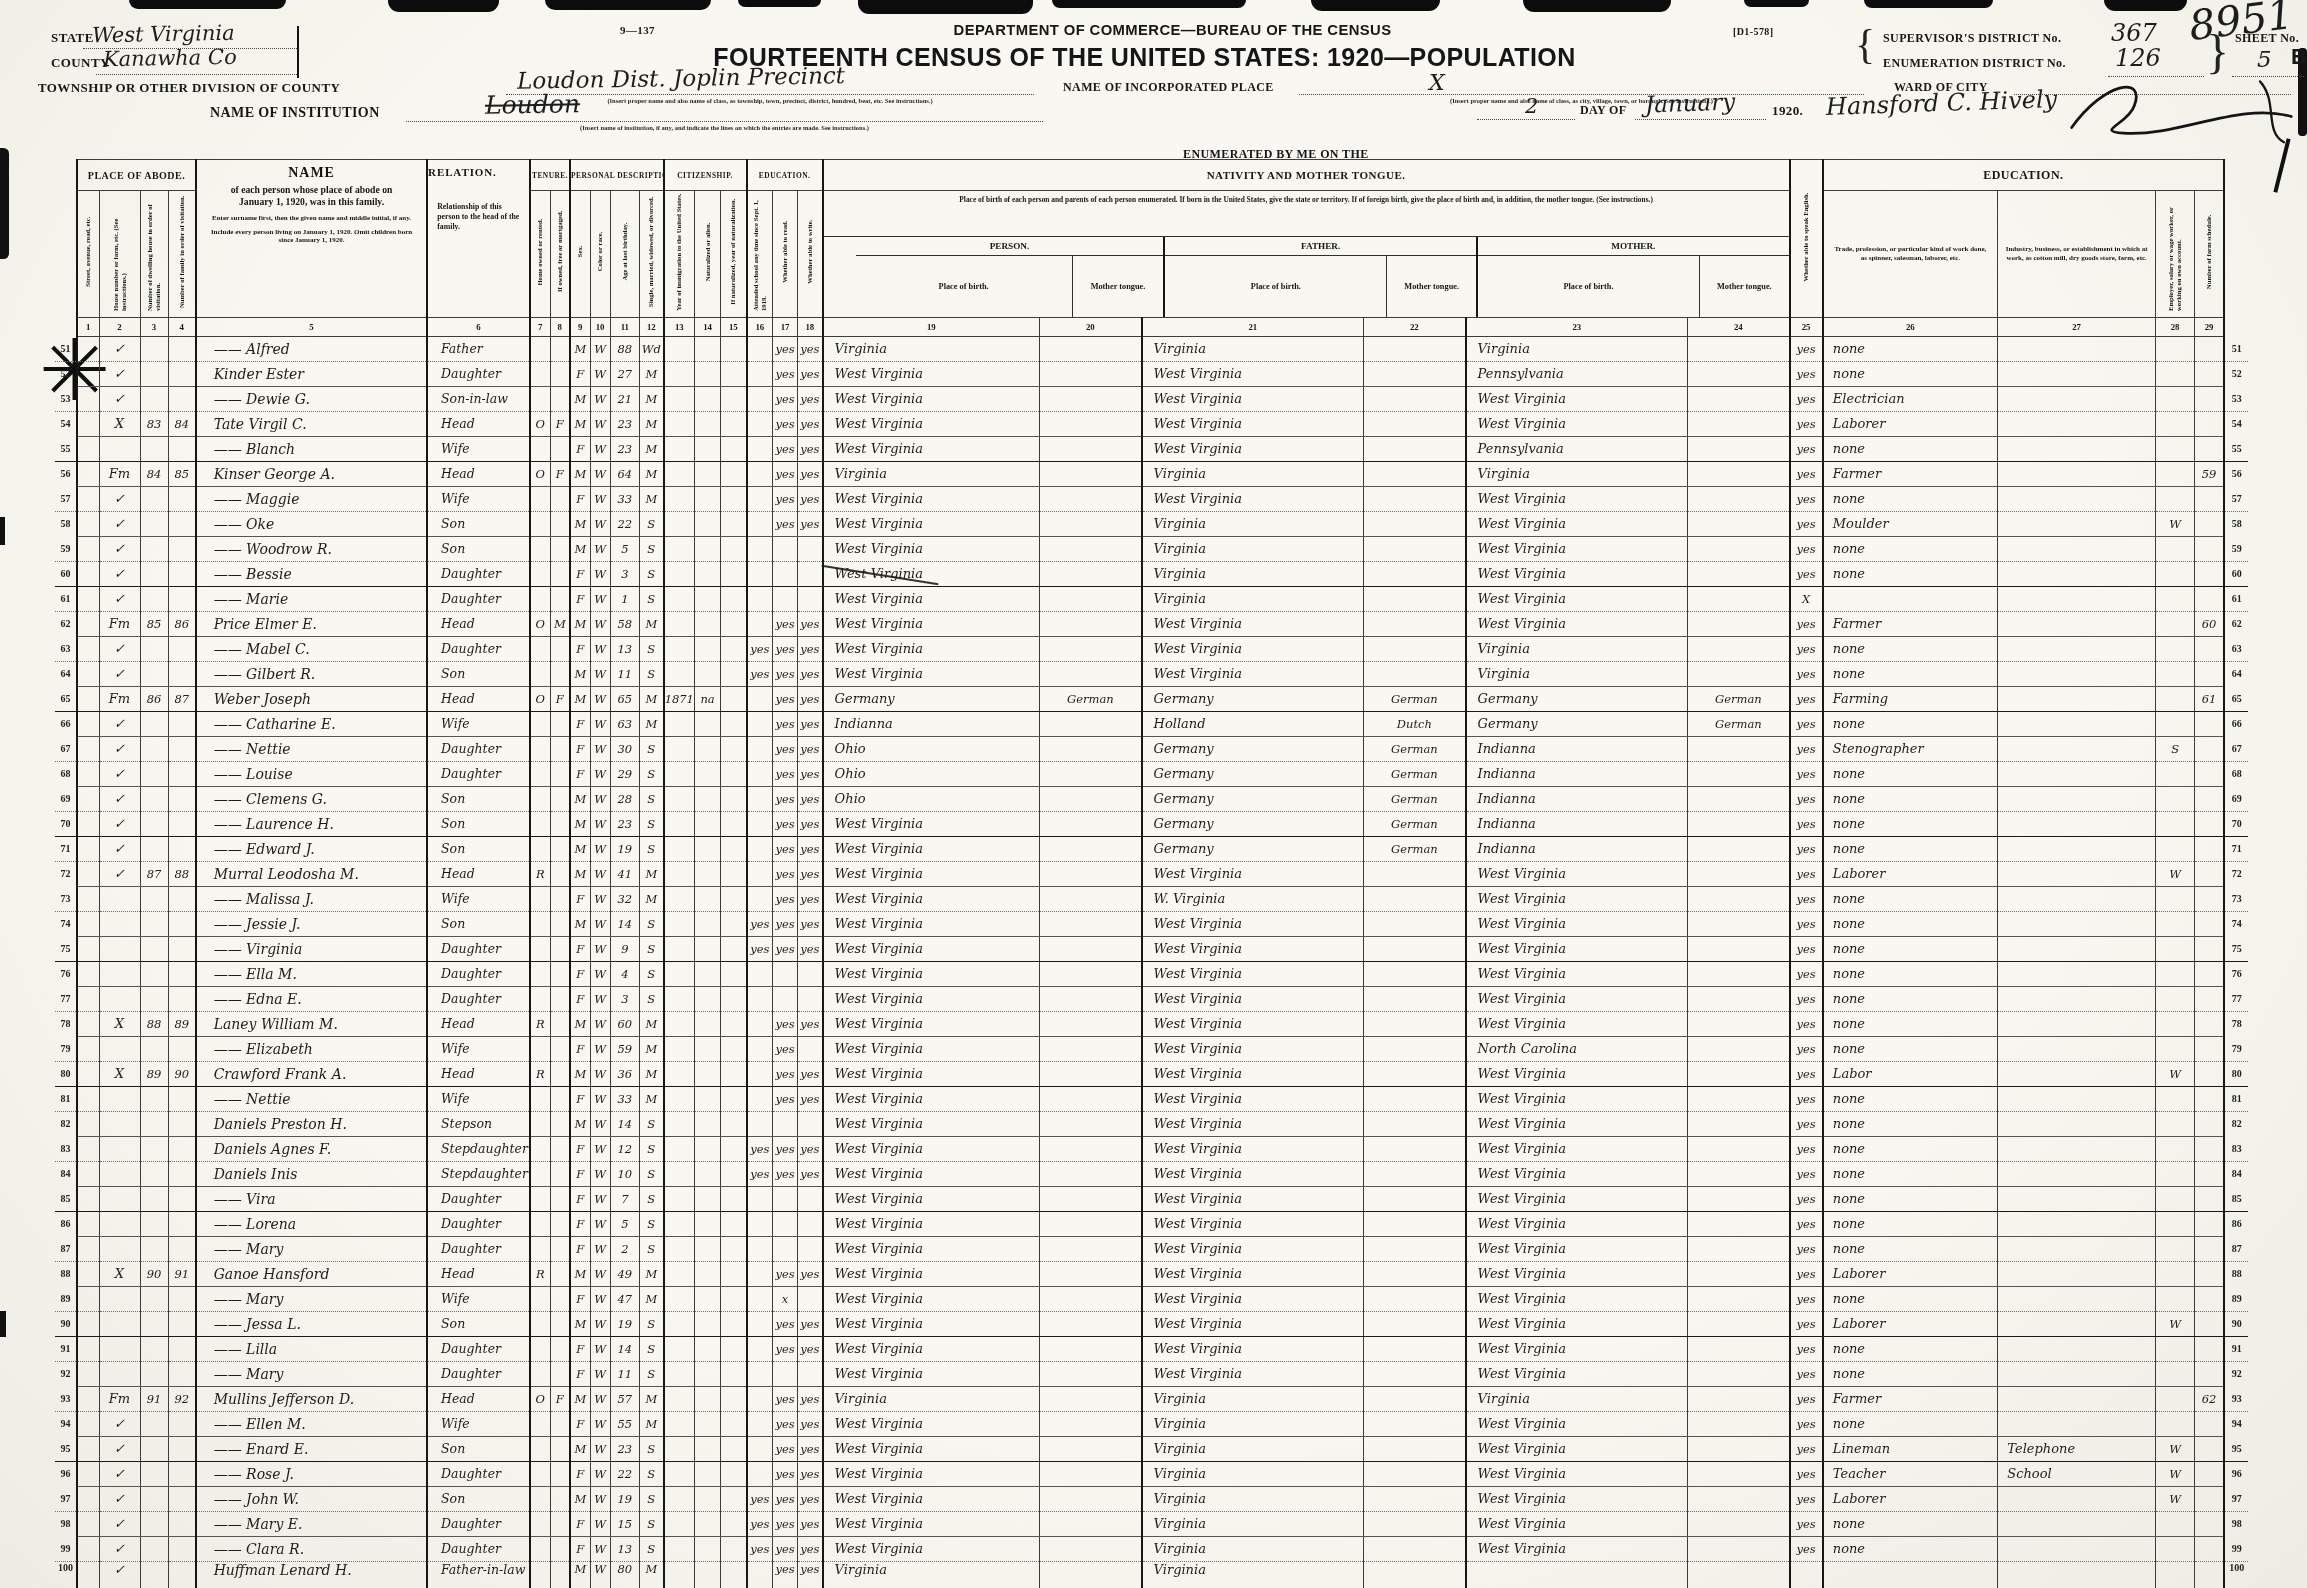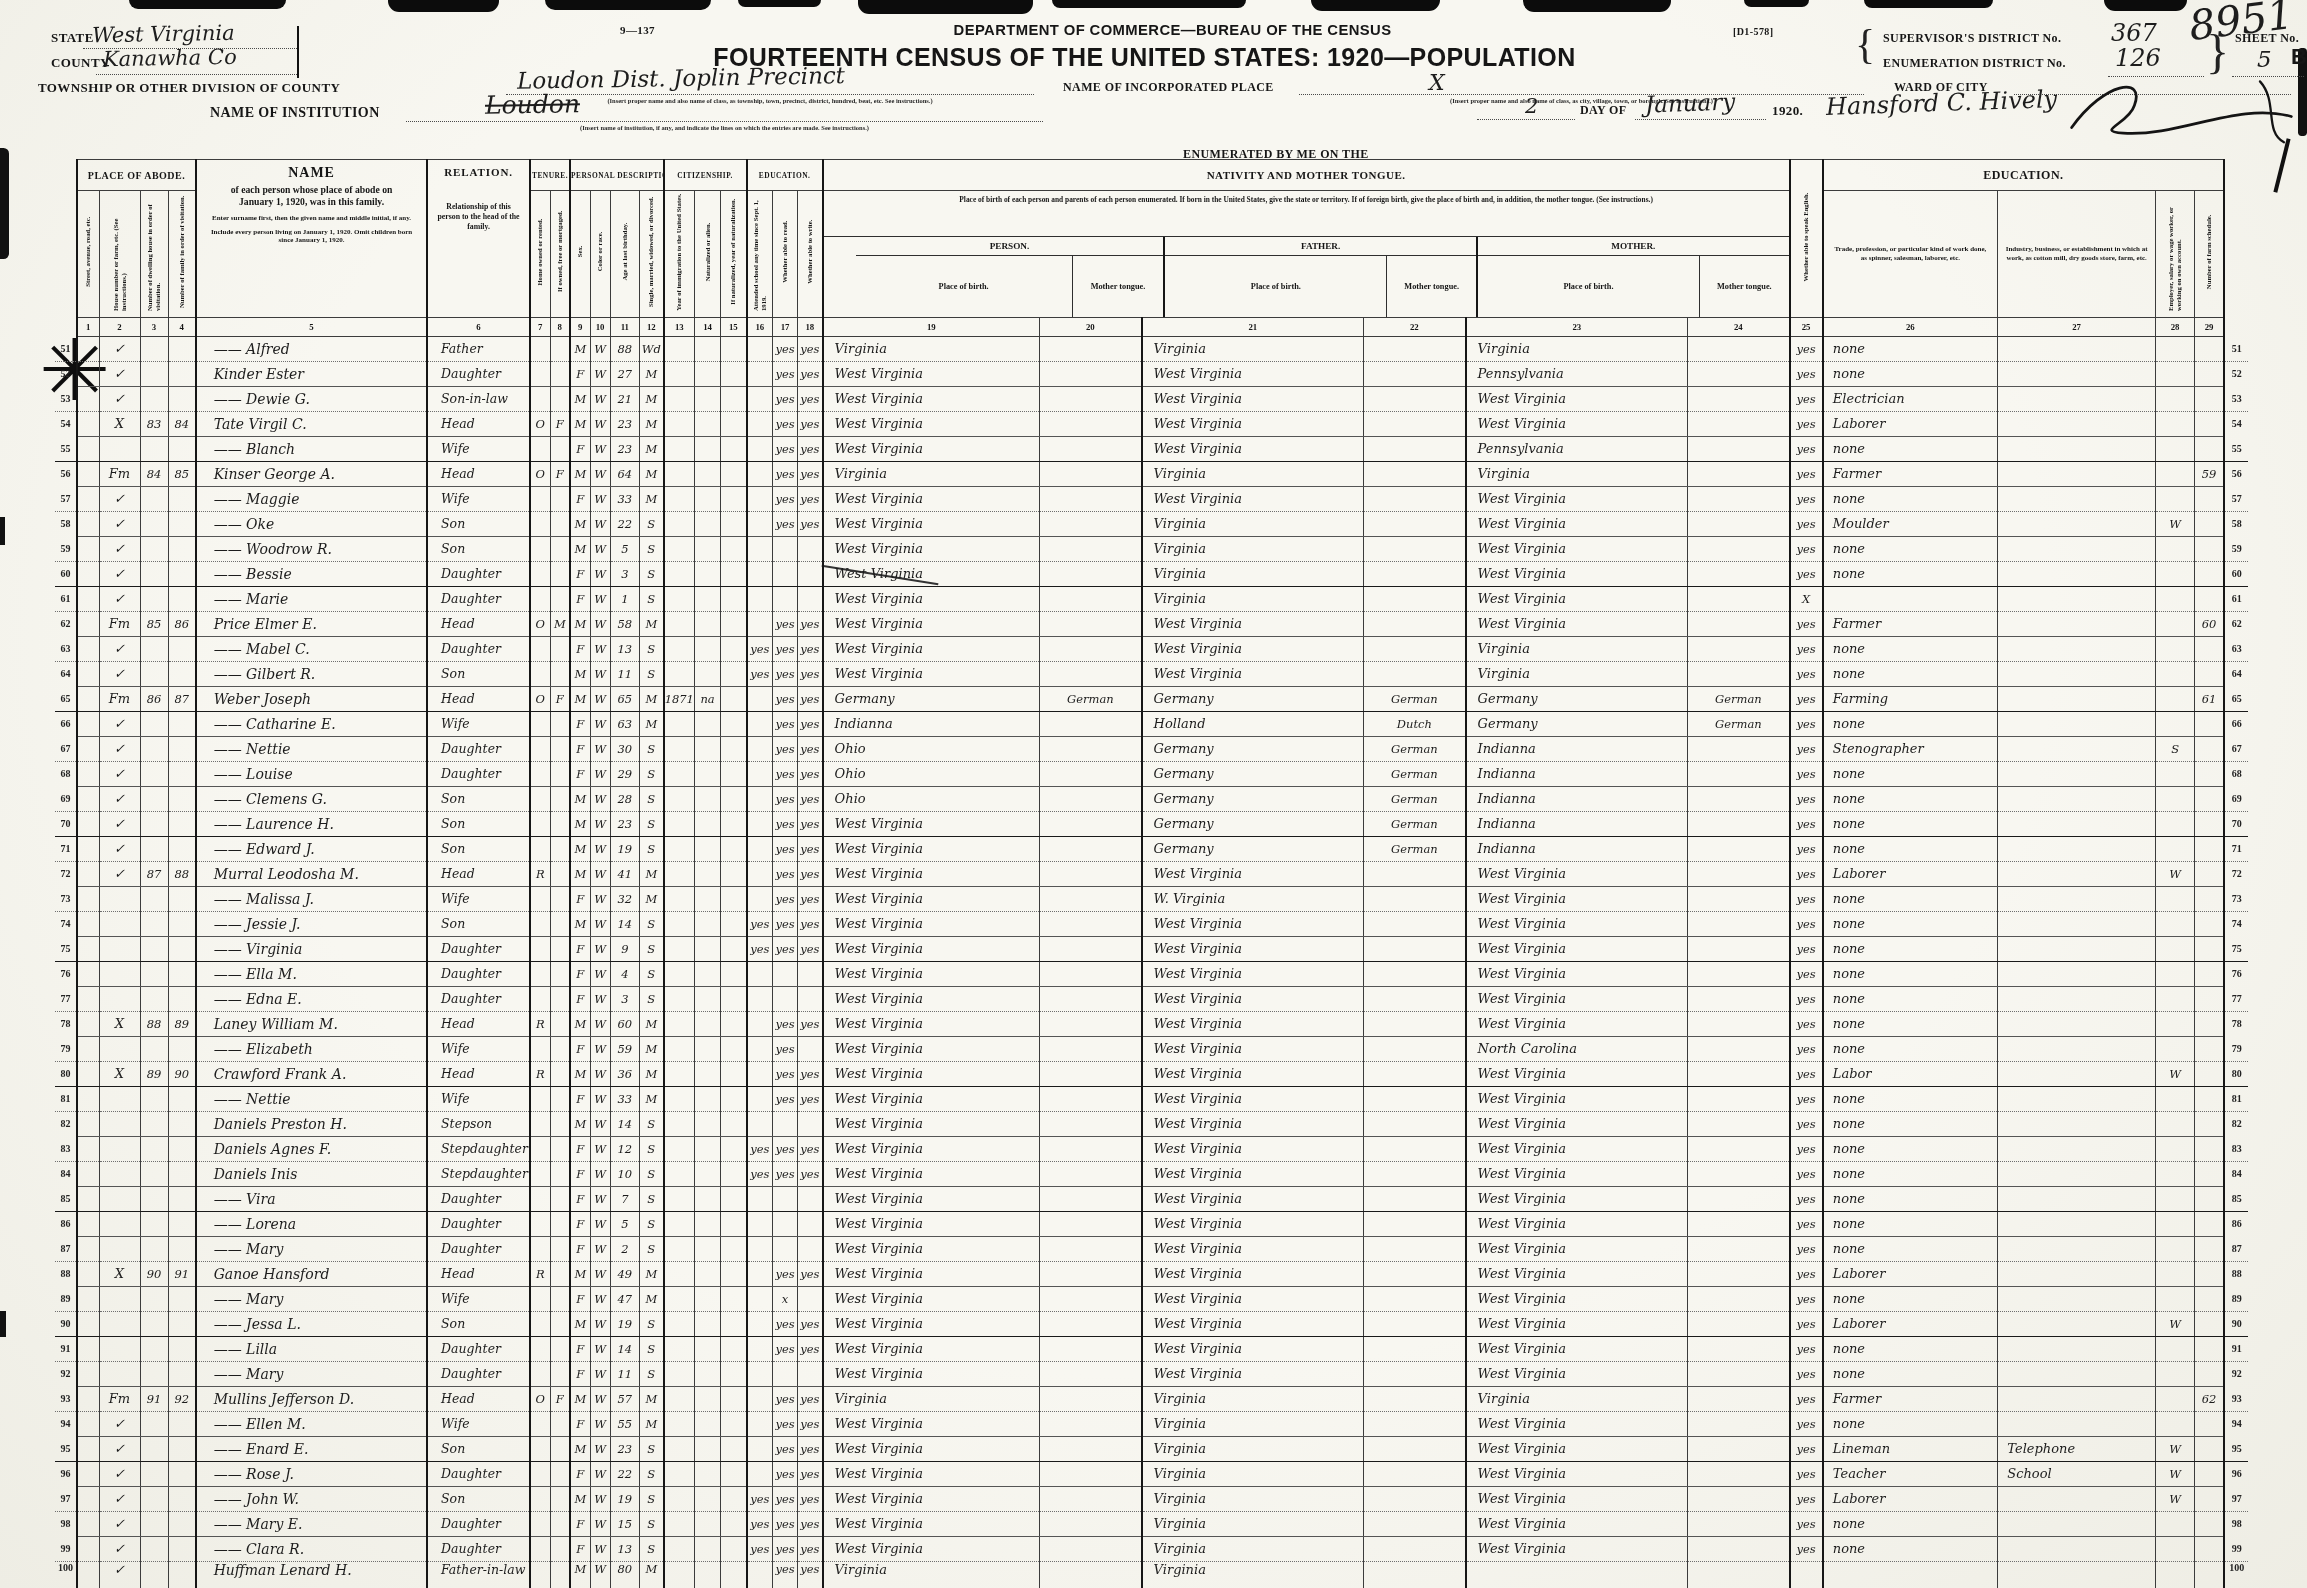--- a/index.html
+++ b/index.html
@@ -30,21 +30,21 @@
   tr.h2 th{height:127px;vertical-align:middle;text-align:center;}
   tr.h3 th{height:18.5px;font-size:8.8px;text-align:center;border-bottom:2.3px solid #161616;background:transparent;}
   .gt{text-align:center;letter-spacing:0.5px;}
   .gt.s{font-size:7.4px;white-space:nowrap;}
   .vt{writing-mode:vertical-rl;transform:rotate(180deg);font-size:6.7px;line-height:1.15;font-weight:bold;
       display:inline-block;max-height:122px;text-align:left;padding:1.8px 0;}
   .namehead{vertical-align:top;text-align:center;padding-top:4.6px !important;}
   .nh-title{font-size:14px;font-weight:bold;letter-spacing:0.9px;margin-bottom:3.7px;}
   .nh-d{font-size:9.7px;font-weight:bold;line-height:1.25;}
   .nh-sm{font-size:7px;font-weight:bold;margin-top:5.5px;padding:0 7.4px;line-height:1.2;}
-  .relhead{vertical-align:top;text-align:center;padding-top:5.5px !important;}
+  .relhead{vertical-align:top;text-align:left;padding-top:5.5px !important;}
   .rel-desc{font-size:7.8px;font-weight:bold;margin-top:24px;padding:0 9.2px;line-height:1.3;}
   .natcell{padding:0 !important;vertical-align:top;}
   .nat-note{height:46px;border-bottom:0.9px solid #2f2f2f;font-size:7.4px;font-weight:bold;padding:3.7px 13px;line-height:1.25;text-align:center;}
   .pfm-row{display:flex;height:80px;margin-left:32px;}
   .pfm{height:100%;}
   .pfm + .pfm{border-left:2.3px solid #161616;}
   .pfm-t{height:18.5px;line-height:18.5px;border-bottom:0.9px solid #2f2f2f;font-size:9.2px;text-align:center;font-weight:bold;}
   .pfm-split{display:flex;height:61px;}
   .pfm-split span{display:flex;align-items:center;justify-content:center;font-size:8.3px;font-weight:bold;}
   .pb{border-right:0.9px solid #2f2f2f;}

